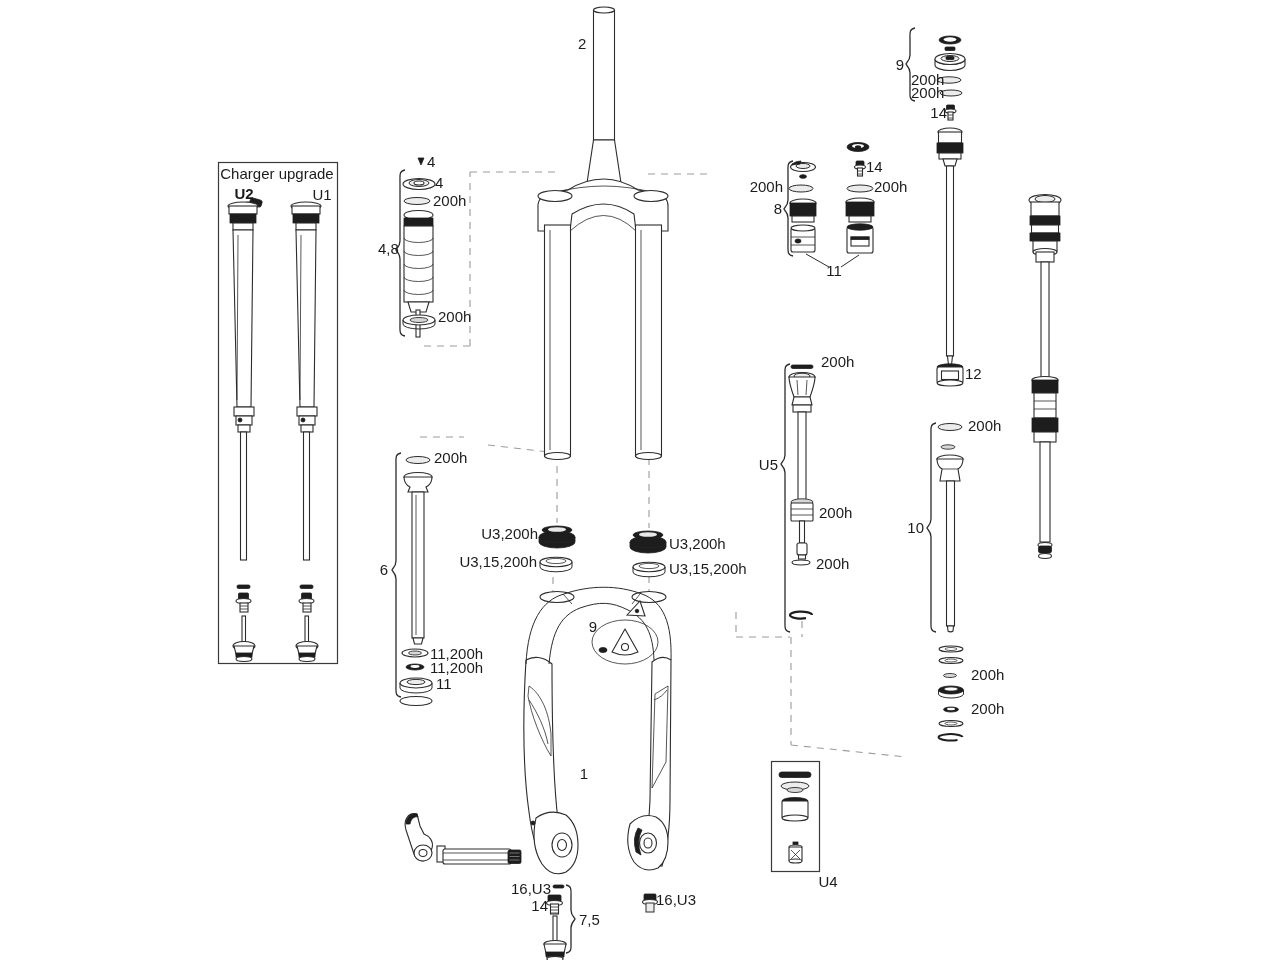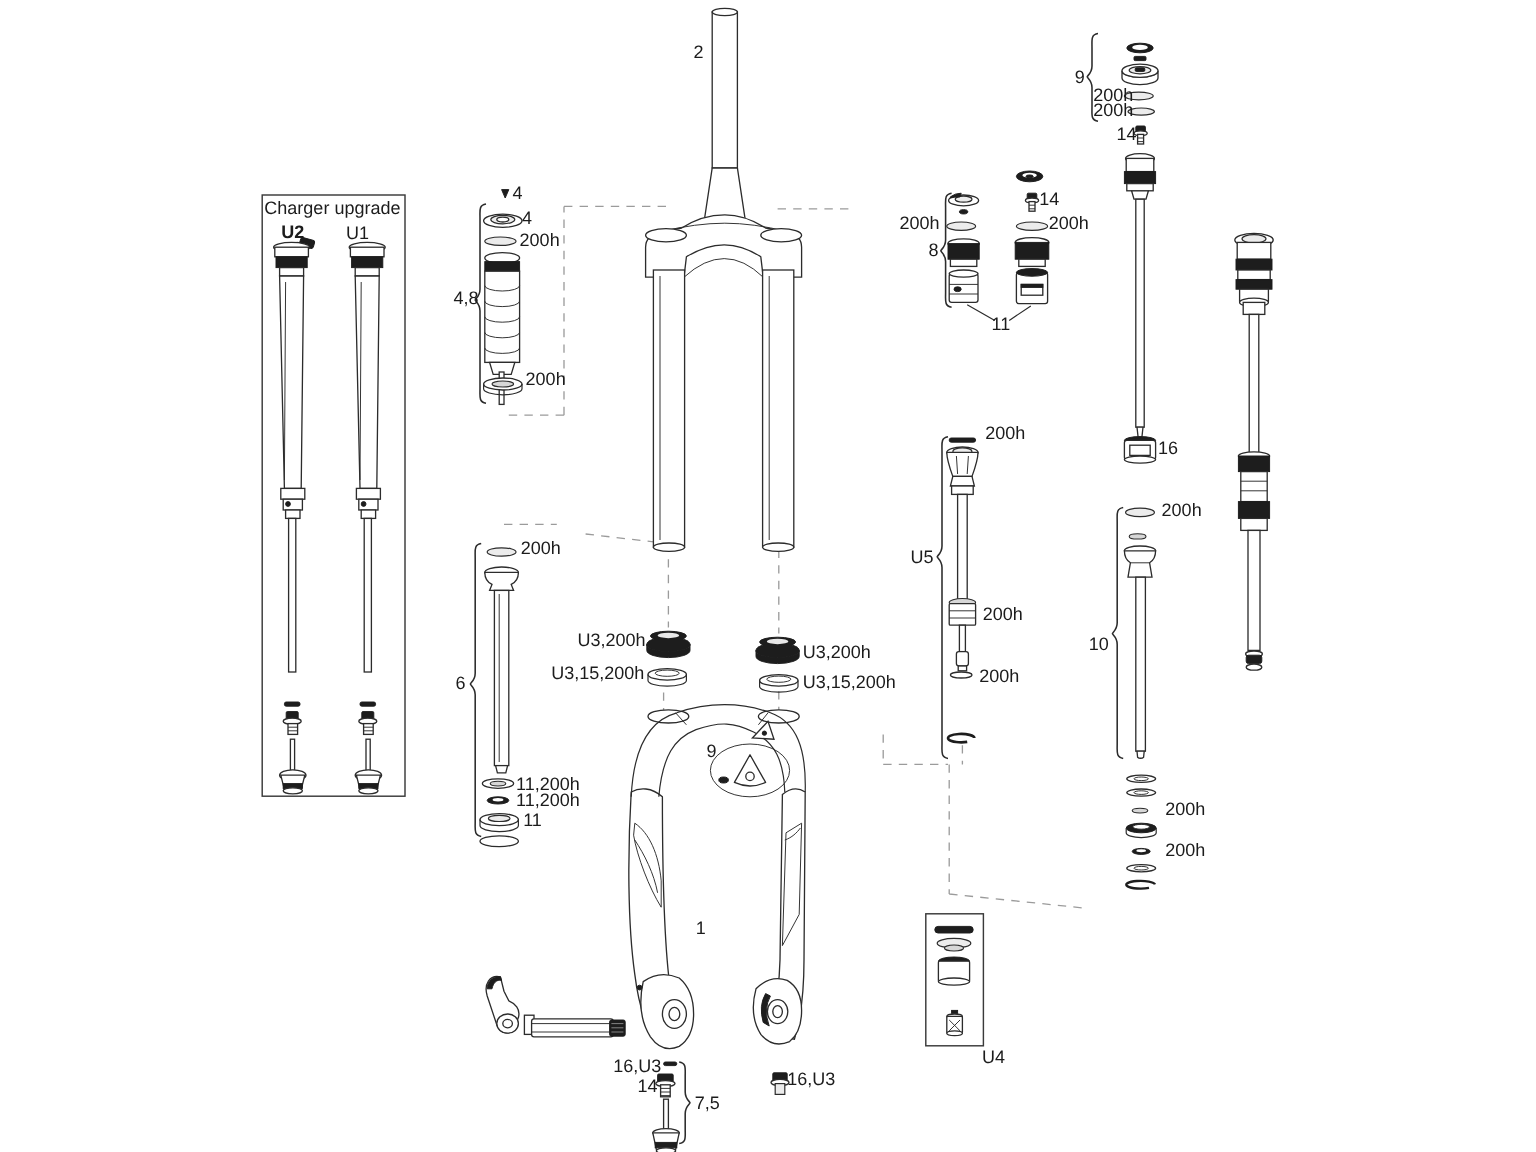--- a/index.html
+++ b/index.html
@@ -374,37 +374,37 @@
 
 <div id="labels-layer">
       <div class="lbl a-start" style="left: 578px; top: 36px;">2</div>
       <div class="lbl a-start" style="left: 427px; top: 154px;">4</div>
       <div class="lbl a-start" style="left: 435px; top: 175px;">4</div>
       <div class="lbl a-start" style="left: 433px; top: 193px;">200h</div>
       <div class="lbl a-start" style="left: 378px; top: 241px;">4,8</div>
       <div class="lbl a-start" style="left: 438px; top: 309px;">200h</div>
       <div class="lbl a-middle" style="left: 277px; top: 166px;">Charger upgrade</div>
       <div class="lbl a-middle" style="left: 244px; top: 186px; font-weight: bold;">U2</div>
-      <div class="lbl a-middle" style="left: 298px; top: 187px;">U1</div>
+      <div class="lbl a-middle" style="left: 322px; top: 187px;">U1</div>
       <div class="lbl a-end" style="left: 783px; top: 179px;">200h</div>
       <div class="lbl a-end" style="left: 782px; top: 201px;">8</div>
       <div class="lbl a-start" style="left: 866px; top: 159px;">14</div>
       <div class="lbl a-start" style="left: 874px; top: 179px;">200h</div>
       <div class="lbl a-middle" style="left: 834px; top: 263px;">11</div>
       <div class="lbl a-end" style="left: 904px; top: 57px;">9</div>
       <div class="lbl a-start" style="left: 911px; top: 72px;">200h</div>
       <div class="lbl a-start" style="left: 911px; top: 85px;">200h</div>
       <div class="lbl a-end" style="left: 947px; top: 105px;">14</div>
-      <div class="lbl a-start" style="left: 965px; top: 366px;">16</div>
+      <div class="lbl a-start" style="left: 965px; top: 366px;">12</div>
       <div class="lbl a-start" style="left: 821px; top: 354px;">200h</div>
       <div class="lbl a-end" style="left: 778px; top: 457px;">U5</div>
       <div class="lbl a-start" style="left: 819px; top: 505px;">200h</div>
       <div class="lbl a-start" style="left: 816px; top: 556px;">200h</div>
       <div class="lbl a-start" style="left: 968px; top: 418px;">200h</div>
-      <div class="lbl a-end" style="left: 924px; top: 520px; margin-top: 10px;">10</div>
+      <div class="lbl a-end" style="left: 924px; top: 520px;">10</div>
       <div class="lbl a-start" style="left: 971px; top: 667px;">200h</div>
       <div class="lbl a-start" style="left: 971px; top: 701px;">200h</div>
       <div class="lbl a-end" style="left: 538px; top: 526px;">U3,200h</div>
       <div class="lbl a-end" style="left: 537px; top: 554px;">U3,15,200h</div>
       <div class="lbl a-start" style="left: 669px; top: 536px;">U3,200h</div>
       <div class="lbl a-start" style="left: 669px; top: 561px;">U3,15,200h</div>
       <div class="lbl a-middle" style="left: 593px; top: 619px;">9</div>
       <div class="lbl a-middle" style="left: 584px; top: 766px;">1</div>
       <div class="lbl a-start" style="left: 434px; top: 450px;">200h</div>
       <div class="lbl a-end" style="left: 388px; top: 562px;">6</div>

